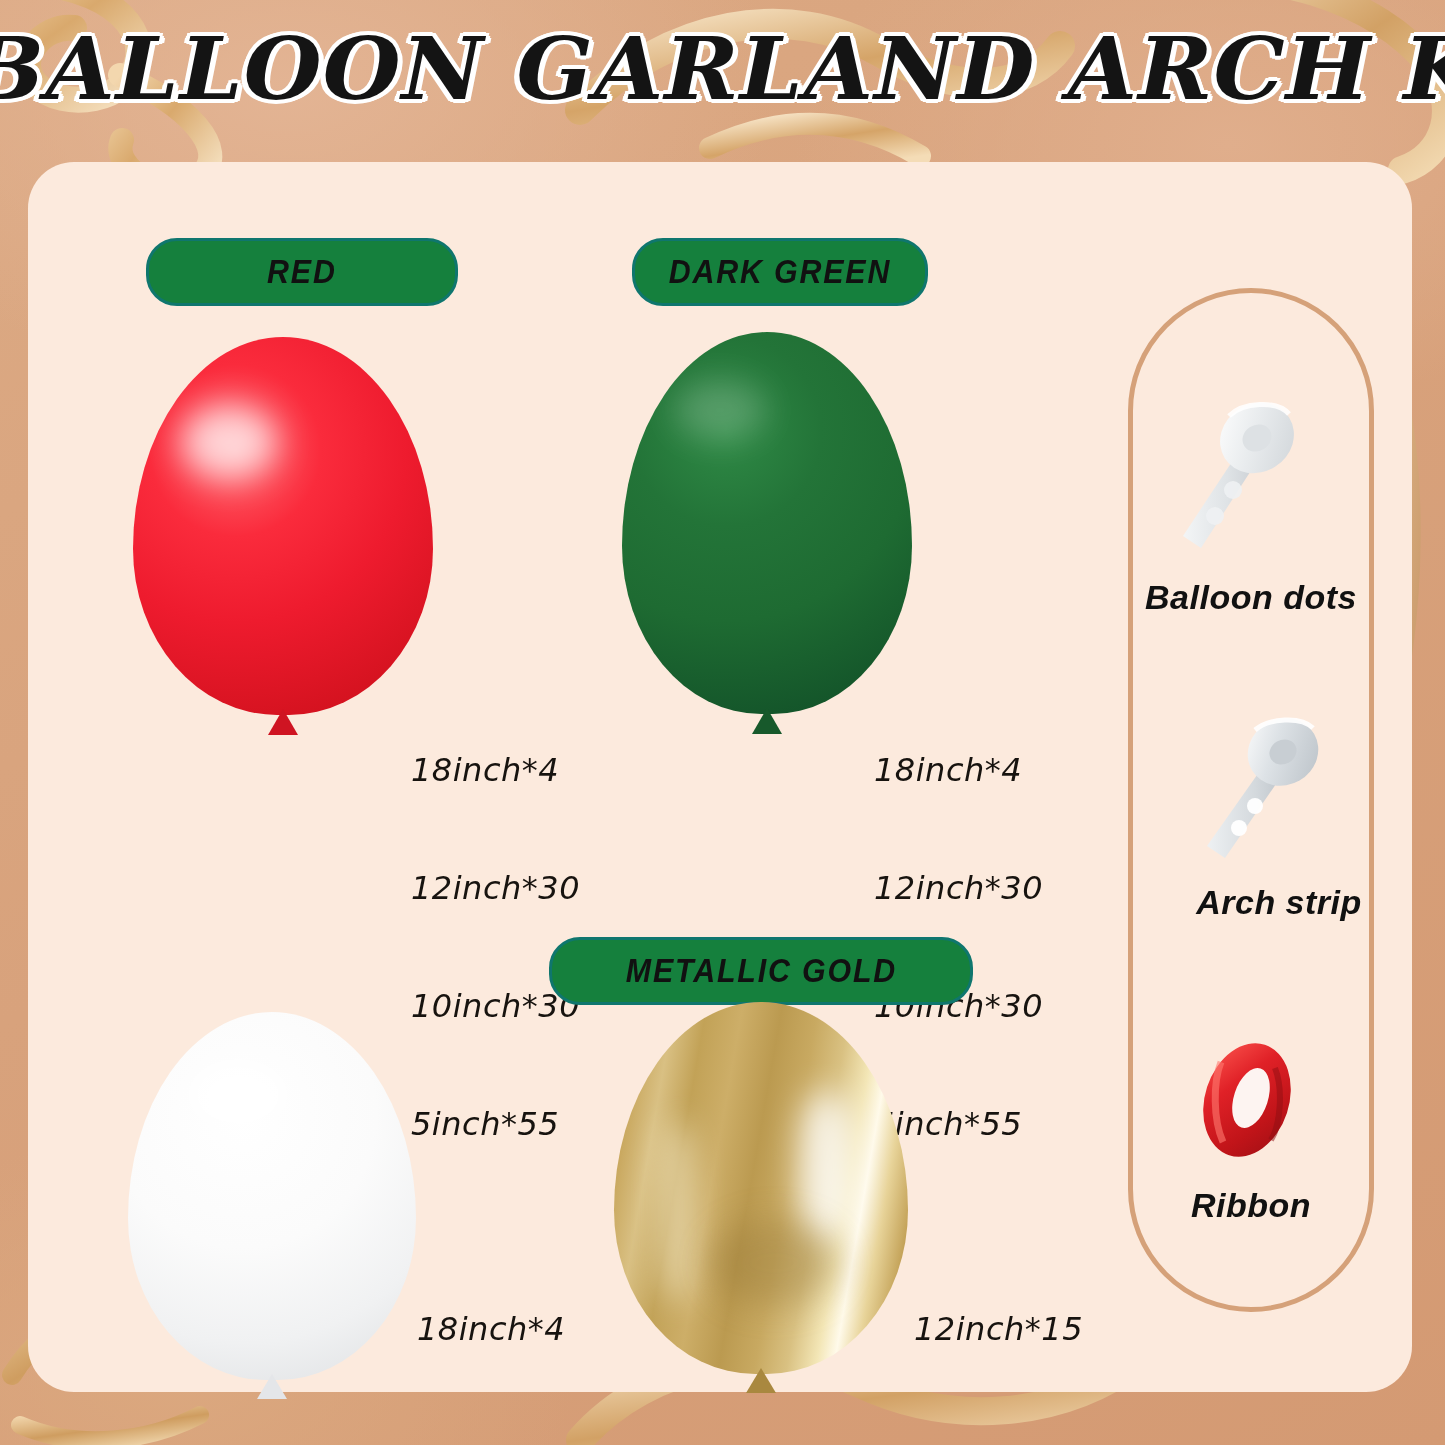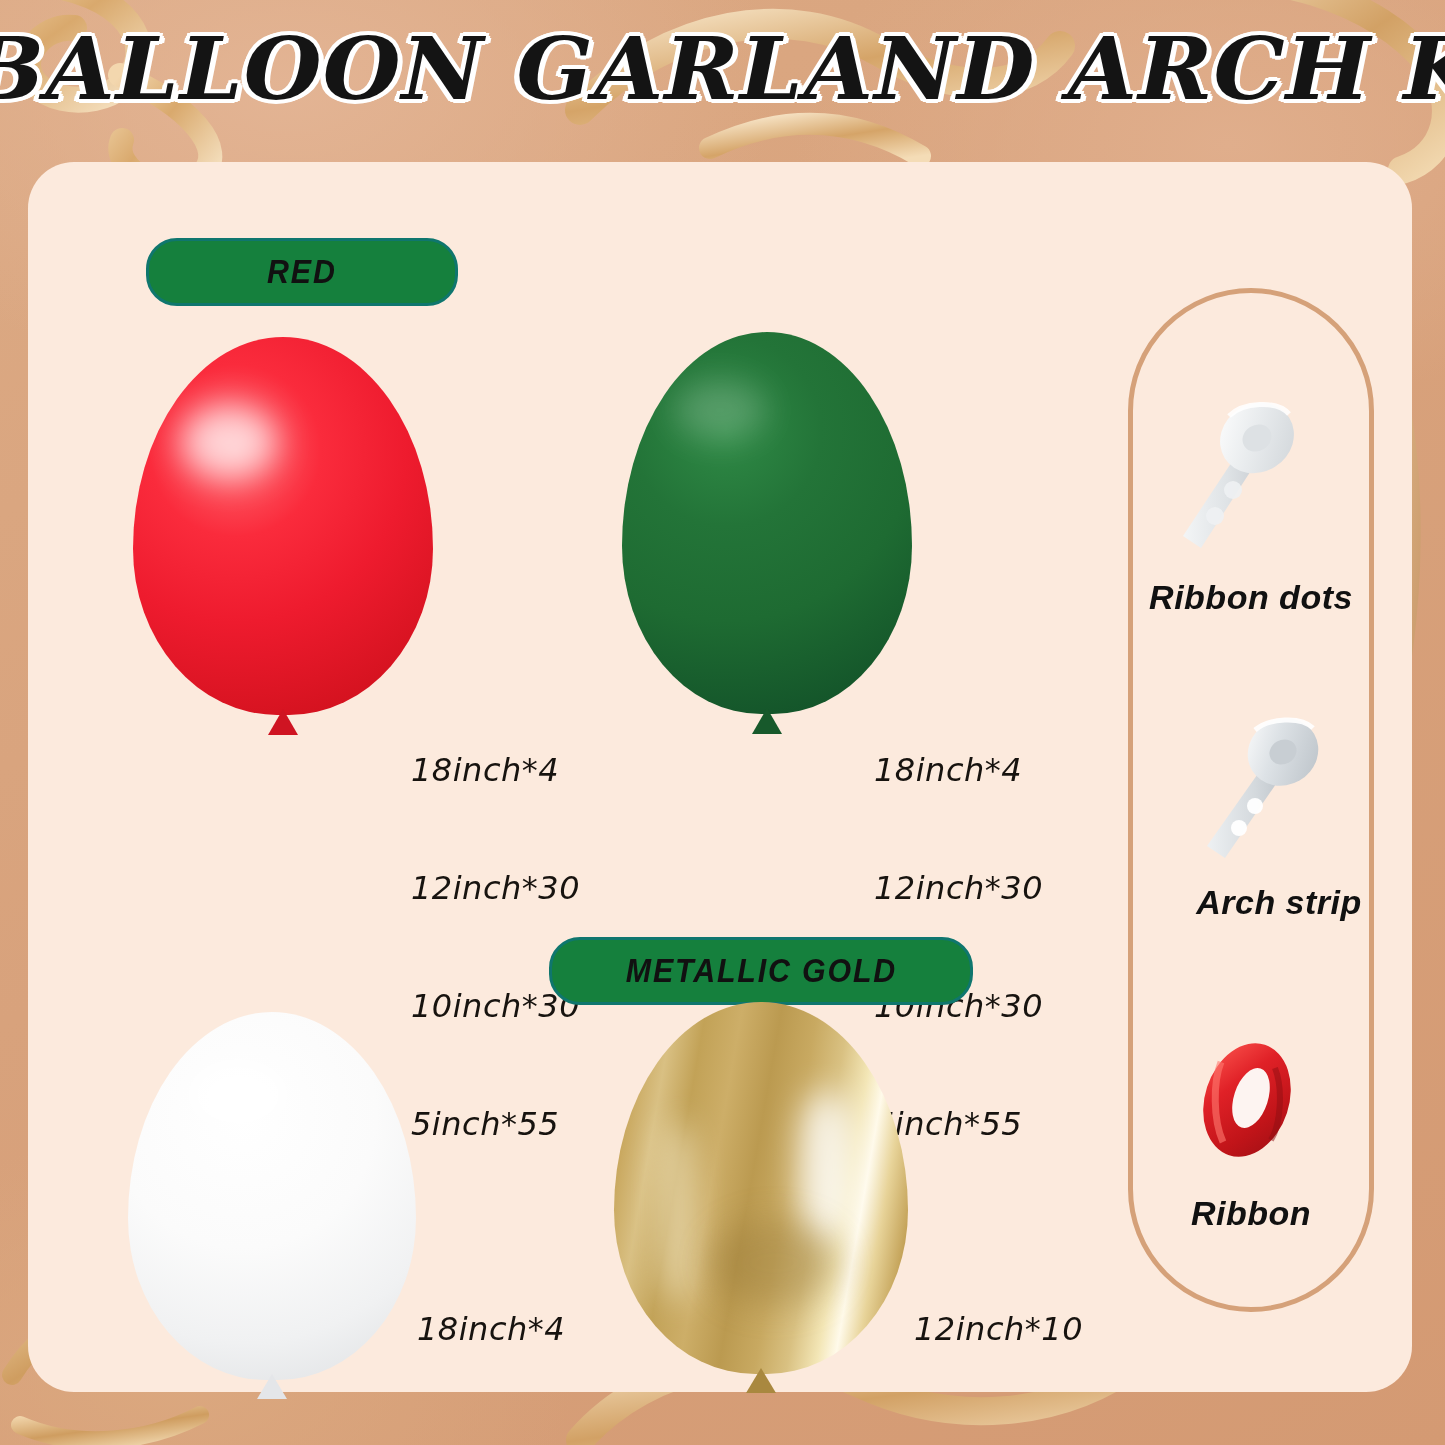--- a/index.html
+++ b/index.html
@@ -158,20 +158,23 @@
     <div class="knot" style="top:372px;border-bottom:26px solid #cf1422;"></div>
   </div>
 
   <div class="specs" style="left:411px;top:672px;">
     <div>18inch*4</div>
     <div>12inch*30</div>
     <div>10inch*30</div>
     <div>5inch*55</div>
   </div>
 
+  <div class="pill" style="left:632px;top:238px;width:290px;">
+    <span>DARK GREEN</span>
+  </div>
 
   <div class="balloon" style="left:622px;top:332px;width:290px;height:382px;">
     <div class="body" style="background:
             radial-gradient(circle at 36% 26%, #2f8a46 0%, #237438 28%, #1e6b32 56%, #14552a 86%, #0f4422 100%);"></div>
     <div class="gloss" style="left:52px;top:48px;width:92px;height:60px;background:rgba(255,255,255,.20);"></div>
     <div class="knot" style="top:376px;border-bottom:26px solid #17592b;"></div>
   </div>
 
   <div class="specs" style="left:874px;top:672px;">
     <div>18inch*4</div>
@@ -205,21 +208,21 @@
               #d8bd84 0%, #c9a85f 9%, #d9c083 17%, #c2a257 26%,
               #cdae68 36%, #bb9a50 47%, #c8a961 57%, #d9c182 66%,
               #f3e6b6 74%, #fffaea 79%, #e8d49a 85%, #c2a055 93%, #a8873f 100%);"></div>
     <div class="gloss" style="left:186px;top:90px;width:54px;height:150px;background:rgba(255,255,255,.80);border-radius:40%;"></div>
     <div class="gloss" style="left:46px;top:120px;width:34px;height:180px;background:rgba(255,250,225,.55);border-radius:40%;"></div>
     <div class="gloss" style="left:96px;top:218px;width:130px;height:86px;background:rgba(140,110,45,.30);"></div>
     <div class="knot" style="top:366px;border-bottom:25px solid #a9883f;"></div>
   </div>
 
   <div class="specs" style="left:914px;top:1231px;">
-    <div>12inch*10</div>
+    <div>12inch*15</div>
     
     
   </div>
 
   <div class="acc-panel"></div>
 
   <div class="acc-item" style="left:1128px;top:380px;">
     <svg width="160" height="190" viewBox="0 0 160 190" style="display:block;margin:0 auto;">
       <defs>
         <linearGradient id="wt1" x1="0" y1="0" x2="1" y2="1">
@@ -234,21 +237,21 @@
         </linearGradient>
       </defs>
       <path d="M92,72 L30,168 L12,156 L74,62 Z" fill="url(#wt2)"></path>
       <circle cx="44" cy="136" r="9" fill="#eef1f3" opacity=".9"></circle>
       <circle cx="62" cy="110" r="9" fill="#eef1f3" opacity=".9"></circle>
       <ellipse cx="86" cy="58" rx="38" ry="34" fill="url(#wt1)" transform="rotate(-32 86 58)"></ellipse>
       <ellipse cx="86" cy="58" rx="15" ry="13" fill="#dde1e4" transform="rotate(-32 86 58)"></ellipse>
       <path d="M58,36 C72,22 106,20 118,34" stroke="#ffffff" stroke-width="5" fill="none" opacity=".85"></path>
     </svg>
 
-    <div class="acc-name" style="margin-top:8px;">Ribbon dots</div>
+    <div class="acc-name" style="margin-top:8px;">Balloon dots</div>
   </div>
 
   <div class="acc-item" style="left:1128px;top:700px;margin-left:28px;">
     <svg width="160" height="175" viewBox="0 0 160 175" style="display:block;margin:0 auto;">
       <defs>
         <linearGradient id="as1" x1="0" y1="0" x2="1" y2="1">
           <stop offset="0%" stop-color="#fdfdfd"></stop>
             <stop offset="40%" stop-color="#dde2e6"></stop>
           <stop offset="100%" stop-color="#b9c0c6"></stop>
         </linearGradient>
@@ -278,16 +281,16 @@
           <stop offset="70%" stop-color="#c11419"></stop>
             <stop offset="100%" stop-color="#9c0f14"></stop>
         </linearGradient>
       </defs>
       <ellipse cx="76" cy="80" rx="42" ry="58" fill="url(#rb1)" transform="rotate(18 76 80)"></ellipse>
       <ellipse cx="80" cy="78" rx="17" ry="31" fill="#fdf4f1" transform="rotate(18 80 78)"></ellipse>
       <path d="M50,42 C42,62 42,100 52,122" stroke="#ff7a70" stroke-width="7" fill="none" opacity=".6"></path>
       <path d="M104,48 C112,68 110,104 100,120" stroke="#8e0d12" stroke-width="6" fill="none" opacity=".5"></path>
     </svg>
 
-    <div class="acc-name" style="margin-top:14px;">Ribbon</div>
+    <div class="acc-name" style="margin-top:6px;">Ribbon</div>
   </div>
 
 </div>
 
 </body></html>

